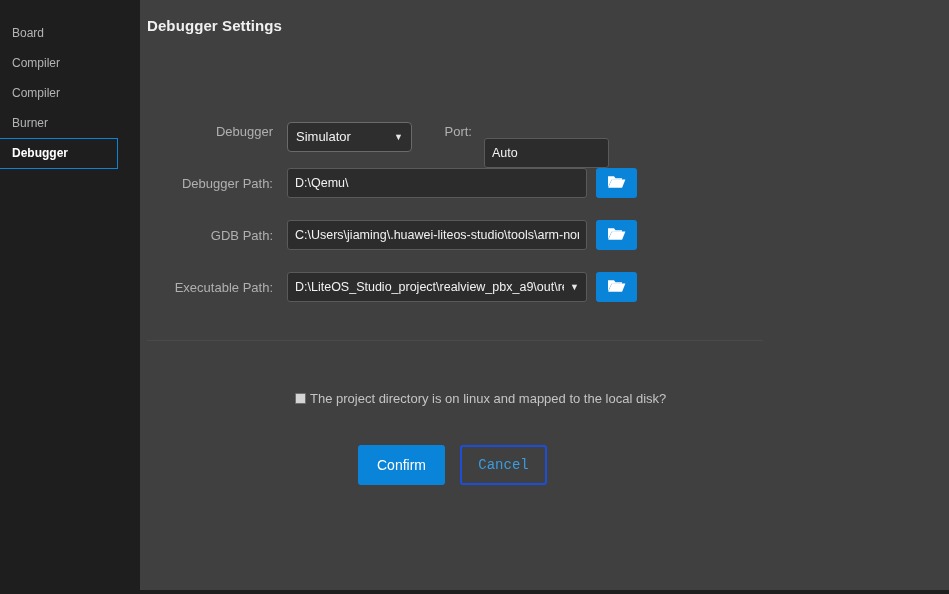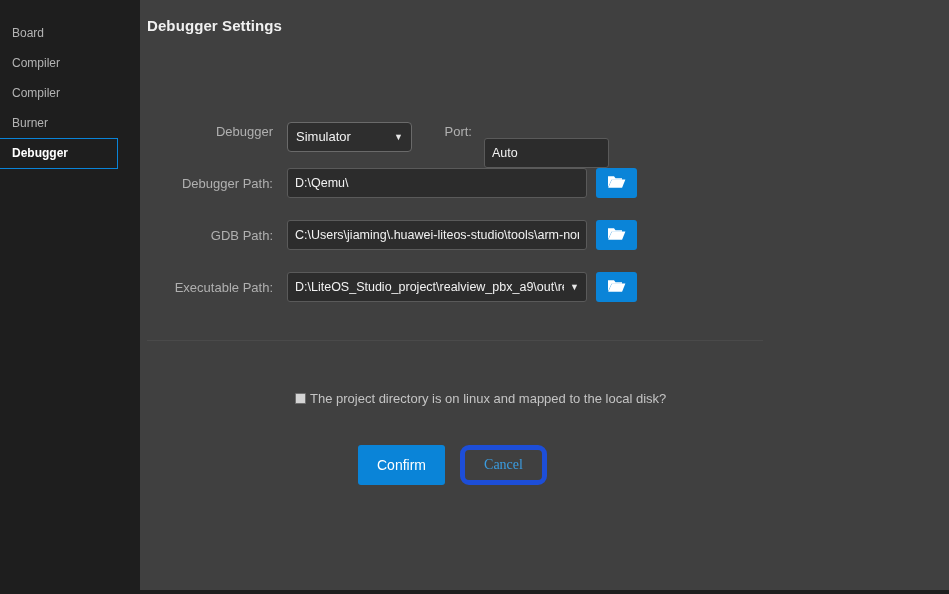--- a/index.html
+++ b/index.html
@@ -187,25 +187,25 @@
     border-radius: 3px;
     color: #ffffff;
     font-size: 14px;
     font-family: "Liberation Sans", sans-serif;
     cursor: pointer;
   }
   #cancel-btn {
     width: 87px;
     height: 40px;
     background: transparent;
-    border: 5px solid #1d4ed8;
-    border-radius: 9px;
+    border: 2px solid #1d4ed8;
+    border-radius: 3px;
     color: #3b9ce0;
     font-size: 14px;
-    font-family: Liberation Serif, serif;
+    font-family: Liberation Mono, monospace;
     margin-left: 15px;
     cursor: pointer;
   }
 </style>
 </head>
 <body>
 
 <div id="sidebar">
   <div class="side-item">Board</div>
   <div class="side-item">Compiler</div>

